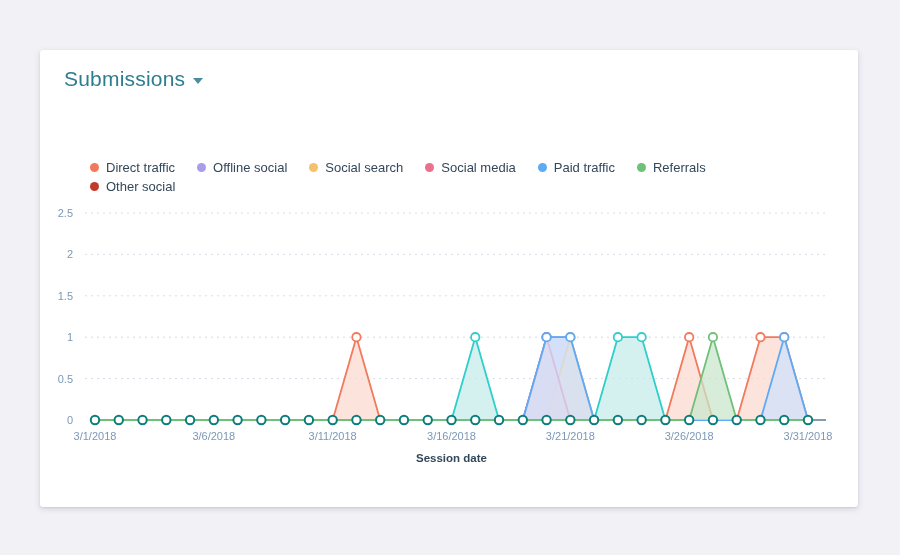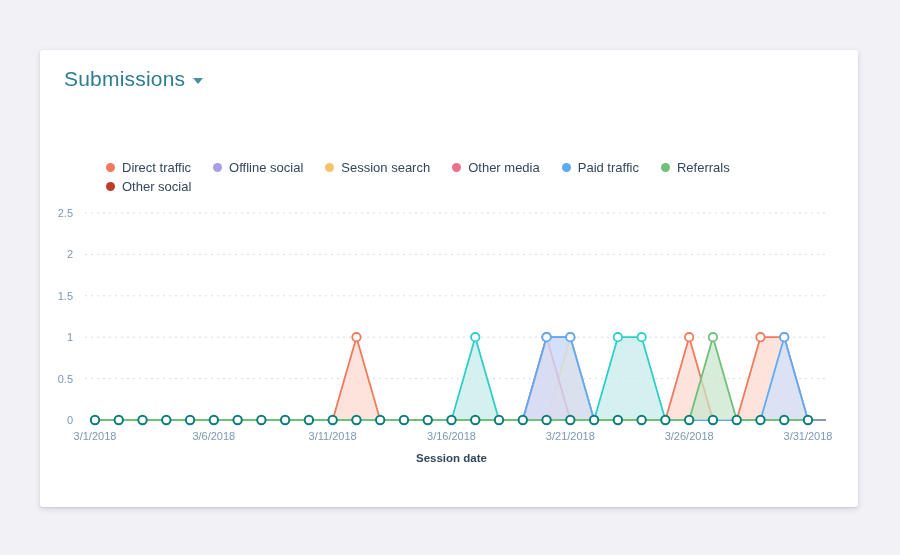--- a/index.html
+++ b/index.html
@@ -47,21 +47,21 @@
     width: 0; height: 0;
     border-left: 5px solid transparent;
     border-right: 5px solid transparent;
     border-top: 6px solid #4a8d9d;
     margin-top: 4px;
   }
 
   
   #legend {
     position: absolute;
-    left: 66px;
+    left: 50px;
     top: 108px;
     width: 740px;
     display: flex;
     flex-wrap: wrap;
     align-content: flex-start;
   }
   .legend-item {
     display: flex;
     align-items: center;
     height: 19px;
@@ -132,25 +132,25 @@
       <div class="legend-item">
         <span class="legend-dot" style="background: rgb(242, 121, 92);"></span>
         <span class="legend-label">Direct traffic</span>
       </div>
       <div class="legend-item">
         <span class="legend-dot" style="background: rgb(169, 156, 234);"></span>
         <span class="legend-label">Offline social</span>
       </div>
       <div class="legend-item">
         <span class="legend-dot" style="background: rgb(245, 194, 107);"></span>
-        <span class="legend-label">Session search</span>
+        <span class="legend-label">Social search</span>
       </div>
       <div class="legend-item">
         <span class="legend-dot" style="background: rgb(236, 111, 142);"></span>
-        <span class="legend-label">Other media</span>
+        <span class="legend-label">Social media</span>
       </div>
       <div class="legend-item">
         <span class="legend-dot" style="background: rgb(94, 170, 245);"></span>
         <span class="legend-label">Paid traffic</span>
       </div>
       <div class="legend-item">
         <span class="legend-dot" style="background: rgb(111, 192, 120);"></span>
         <span class="legend-label">Referrals</span>
       </div>
       <div class="legend-item">

